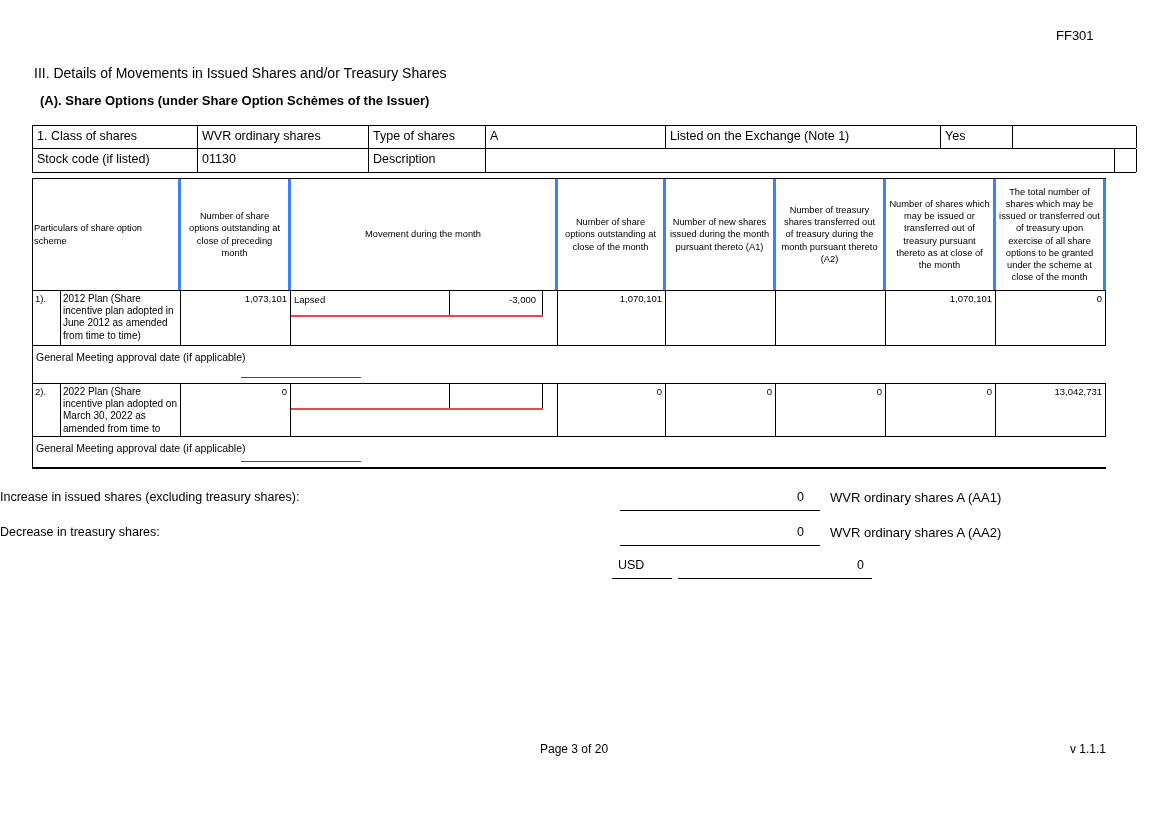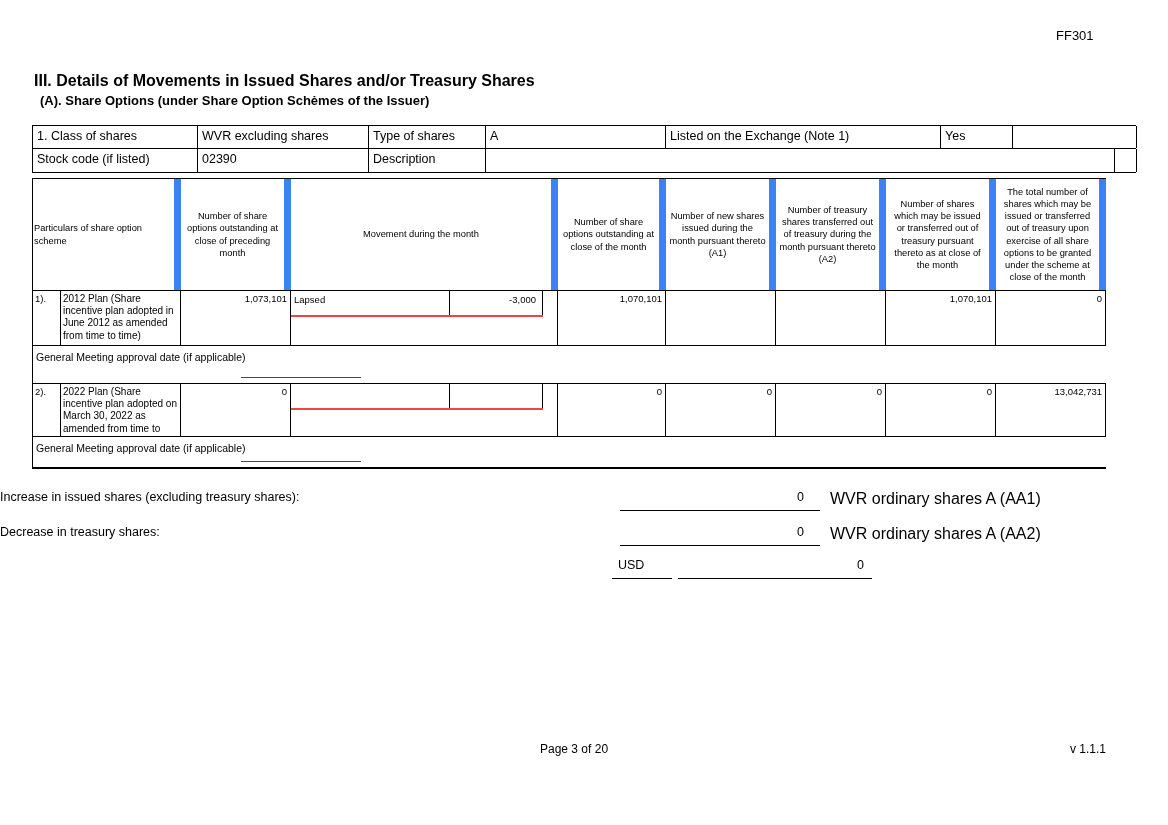--- a/index.html
+++ b/index.html
@@ -1,83 +1,83 @@
 <!DOCTYPE html>
 <html><head>
 <meta charset="utf-8">
 <style>
   * { margin:0; padding:0; box-sizing:border-box; }
   html,body { background:#e9e9e9; }
   body { width:1168px; height:825px; font-family:"Liberation Sans","DejaVu Sans",sans-serif; color:#000; position:relative; }
   .page { position:absolute; left:0; top:0; width:1168px; height:825px; background:#ffffff; overflow:hidden; }
 
   .form-code { position:absolute; top:28px; left:1056px; font-size:13px; }
-  .title1 { position:absolute; top:65px; left:34px; font-size:16px; font-weight:bold;margin-top:7px; }
+  .title1 { position:absolute; top:65px; left:34px; font-size:14px; font-weight:normal; }
   .title2 { position:absolute; top:93px; left:40px; font-size:13px; font-weight:bold; }
 
   
   .itable { position:absolute; left:32px; top:125px; width:1104px; border-top:1px solid #000; border-left:1px solid #000; }
   .itable .tr { display:flex; border-bottom:1px solid #000; }
   .itable .r1 { height:23px; }
   .itable .r2 { height:24px; }
   .itable .td { flex:0 0 auto; border-right:1px solid #000; padding:3px 4px; font-size:12.5px; white-space:nowrap; overflow:hidden; }
 
   
   .mtable { position:absolute; left:32px; top:178px; width:1074px; border-top:1px solid #000; border-left:1px solid #000; font-size:9.5px; }
   .mtable .tr { display:flex; border-bottom:1px solid #000; }
   .hdr { height:112px; }
-  .hc { flex:0 0 auto; border-right:7px solid #3b82f6; display:flex; align-items:center; justify-content:center; text-align:center; padding:2px 3px; font-size:9.3px; line-height:1.3; }
+  .hc { flex:0 0 auto; border-right:3px solid #3b82f6; display:flex; align-items:center; justify-content:center; text-align:center; padding:2px 3px; font-size:9.3px; line-height:1.3; }
   .hc.first { justify-content:flex-start; text-align:left; padding:2px 1px; }
   .drow1 { height:55px; }
   .drow2 { height:53px; }
   .mc { flex:0 0 auto; border-right:1px solid #000; padding:2px 3px; font-size:9.5px; overflow:hidden; }
   .idx { padding:2px 2px; }
   .part { font-size:10px; line-height:1.22; padding:2px 2px; }
   .num { text-align:right; }
   .mov { position:relative; padding:0; }
   .mov-inner { position:absolute; left:0; top:0; display:flex; height:26px; border-bottom:2px solid #ef4444; }
   .mov-label { flex:0 0 auto; width:159px; border-right:1px solid #000; padding:3px 3px; font-size:9.5px; }
   .mov-value { flex:0 0 auto; width:93px; border-right:1px solid #000; padding:3px 6px 3px 3px; font-size:9.5px; text-align:right; }
   .gmrow { position:relative; border-bottom:1px solid #000; font-size:10.5px; padding:5px 3px; }
   .gm1 { height:38px; }
   .gm2 { height:32px; border-bottom-width:2px; }
   .gmline { position:absolute; left:208px; bottom:5px; width:120px; height:0; border-bottom:1px solid #4a4a4a; }
 
   
   .sline-label { position:absolute; left:0; width:608px; text-align:left; font-size:12.5px; }
   .sline-value { position:absolute; left:620px; width:200px; height:21px; border-bottom:1px solid #000; text-align:right; padding-right:16px; font-size:12.5px; }
-  .sline-unit { position:absolute; left:830px; font-size:16px; }
+  .sline-unit { position:absolute; left:830px; font-size:13px; }
   .usd-box { position:absolute; left:612px; width:60px; height:21px; border-bottom:1px solid #000; padding-left:6px; font-size:12.5px; }
   .funds-value { position:absolute; left:678px; width:194px; height:21px; border-bottom:1px solid #000; text-align:right; padding-right:8px; font-size:12.5px; }
 
   .footer-page { position:absolute; left:540px; top:742px; font-size:12px; }
   .footer-version { position:absolute; left:1070px; top:742px; font-size:12px; }
 </style>
 </head>
 <body>
 
 <div class="page">
 
   <div class="form-code">FF301</div>
   <div class="title1">III. Details of Movements in Issued Shares and/or Treasury Shares</div>
   <div class="title2">(A). Share Options (under Share Option Schėmes of the Issuer)</div>
 
   <div class="itable">
     <div class="tr r1">
       <div class="td" style="width:165px">1. Class of shares</div>
-      <div class="td" style="width:171px">WVR excluding shares</div>
+      <div class="td" style="width:171px">WVR ordinary shares</div>
       <div class="td" style="width:117px">Type of shares</div>
       <div class="td" style="width:180px">A</div>
       <div class="td" style="width:275px">Listed on the Exchange (Note 1)</div>
       <div class="td" style="width:72px">Yes</div>
       <div class="td" style="width:124px"></div>
     </div>
     <div class="tr r2">
       <div class="td" style="width:165px">Stock code (if listed)</div>
-      <div class="td" style="width:171px">02390</div>
+      <div class="td" style="width:171px">01130</div>
       <div class="td" style="width:117px">Description</div>
       <div class="td" style="width:629px"></div>
       <div class="td" style="width:22px"></div>
     </div>
   </div>
 
   <div class="mtable">
 
     <div class="tr hdr">
       <div class="hc first" style="width:148px">Particulars of share option scheme</div>

